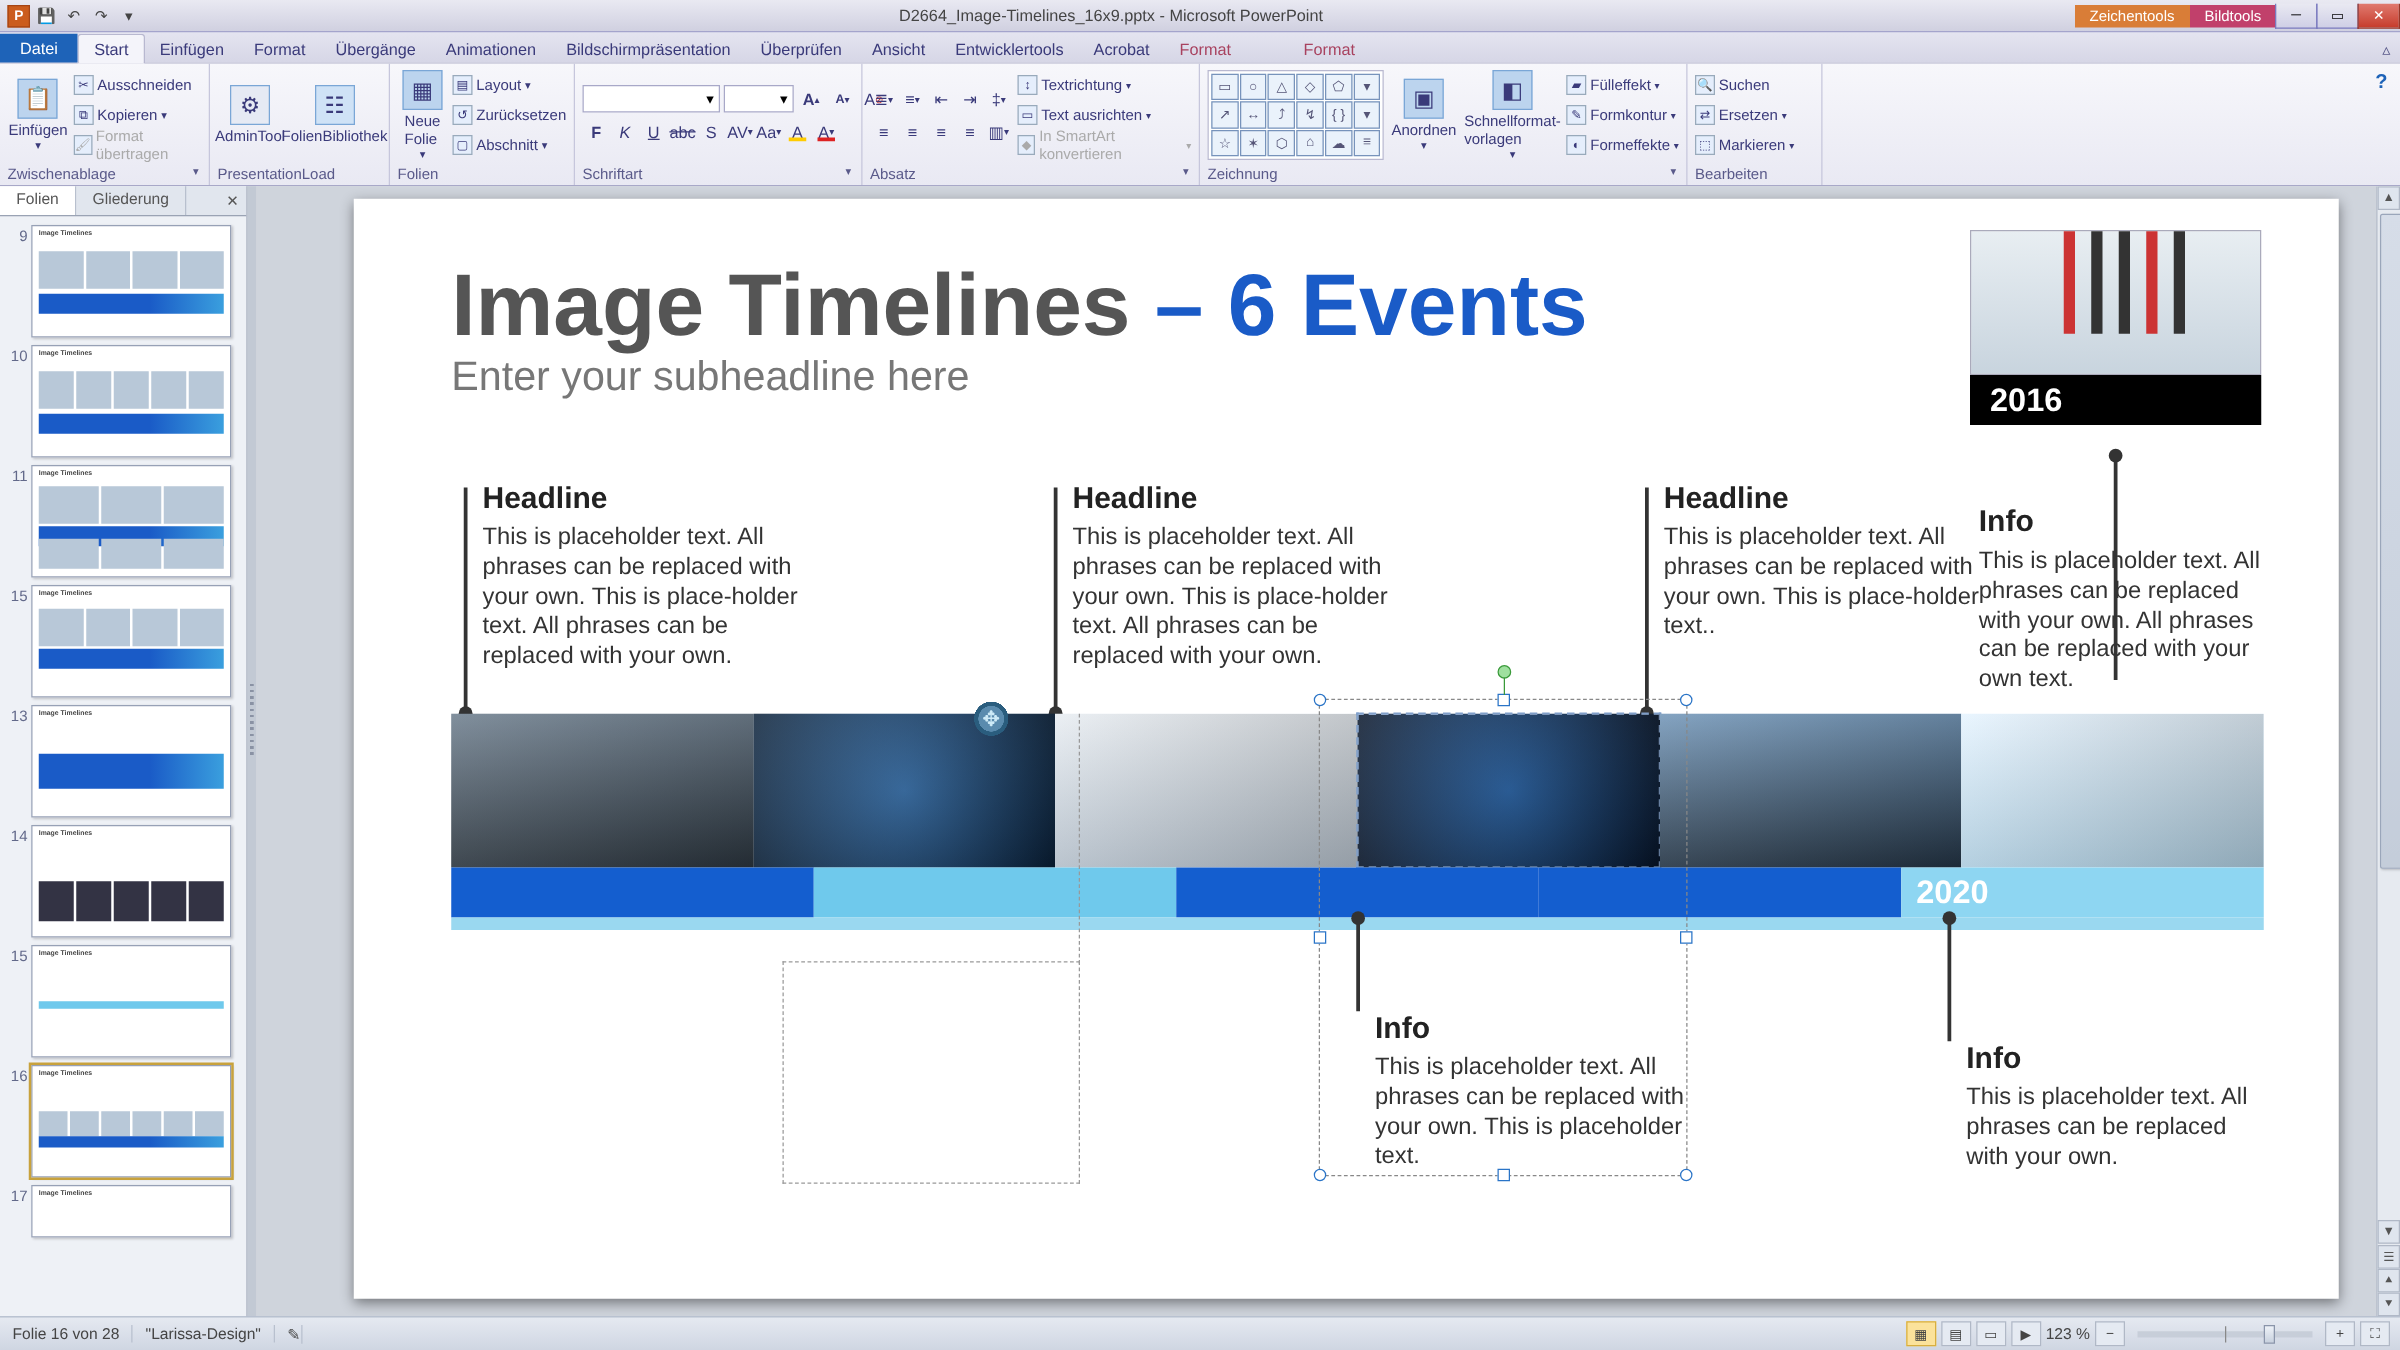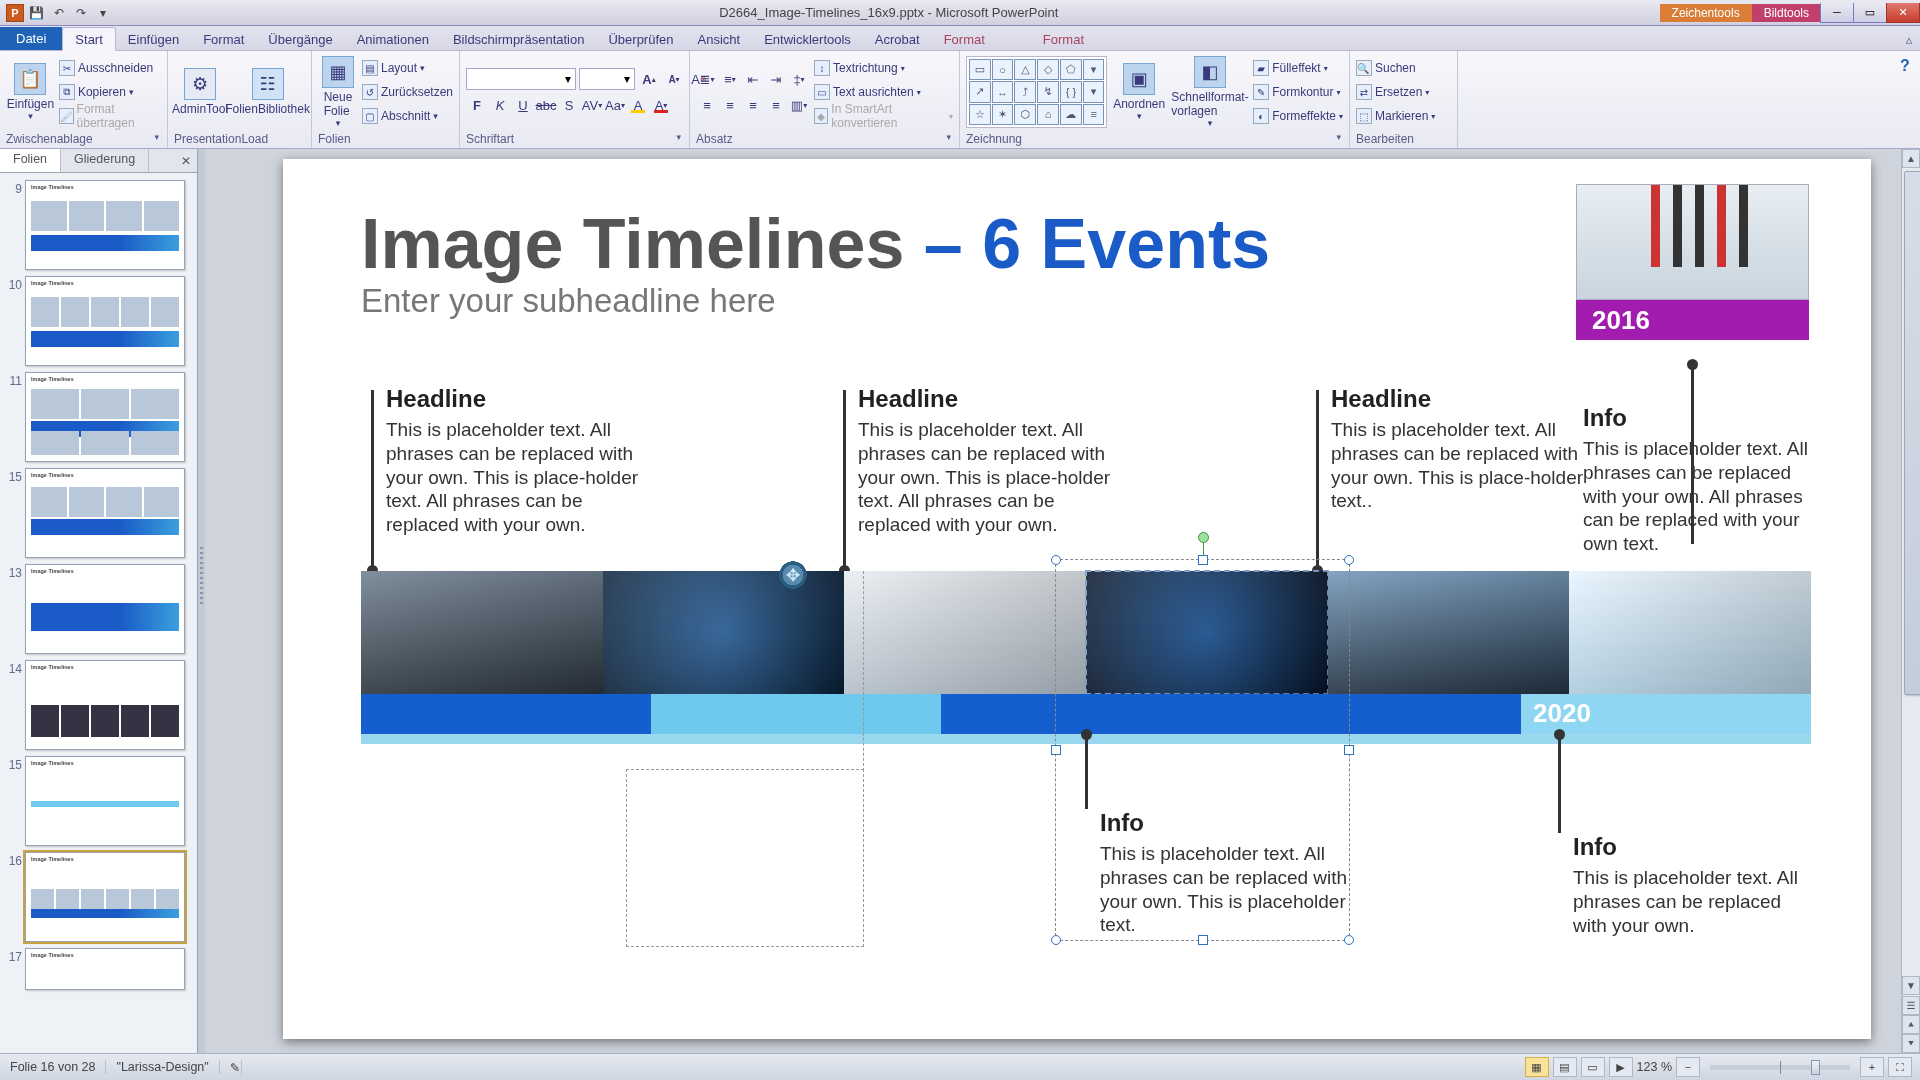--- a/index.html
+++ b/index.html
@@ -85,21 +85,21 @@
 .timg.t4{background:linear-gradient(#6f94b7,#26384a)}
 .timg.t5{background:linear-gradient(#e6f4ff,#bfe0f4)}
 .timeline-bar{position:absolute;left:78px;top:535px;right:60px;height:40px;display:flex}
 .tbar{flex:1;background:#145ecf;position:relative}
 .tbar.cyan{background:#6fc9ec}
 .tbar.light{background:#8ed6f2}
 .tbar .yr{position:absolute;left:12px;top:4px;font-size:26px;font-weight:700;color:#fff}
 .top-chip{position:absolute;right:62px;top:25px;width:233px}
 .top-chip .img{height:116px;background:linear-gradient(#e8eef2,#c8d4de);position:relative;border:1px solid #aab}
 .top-chip .img::before{content:"";position:absolute;left:32%;top:0;width:9px;height:72%;background:#c33;box-shadow:22px 0 #333,44px 0 #333,66px 0 #c33,88px 0 #333}
-.top-chip .bar{height:40px;background:#a21caf;color:#fff;display:flex;align-items:center;padding-left:16px;font-size:26px;font-weight:700}
+.top-chip .bar{height:40px;background:#000000;color:#fff;display:flex;align-items:center;padding-left:16px;font-size:26px;font-weight:700}
 .sel-box{position:absolute;border:1px dashed #888}
 .handle{position:absolute;width:10px;height:10px;background:#fff;border:1px solid #2a74c7;border-radius:50%}
 .handle.sq{border-radius:0}
 .rot-handle{position:absolute;width:11px;height:11px;border:1px solid #3a9a3a;background:#9fe09f;border-radius:50%}
 .drag-ghost{position:absolute;border:1px dashed #999;background:transparent}
 .move-cursor{position:absolute;width:32px;height:32px;border-radius:50%;background:radial-gradient(circle,#5a8bae 0 45%,#2a5d7e 46% 60%,transparent 61%);display:flex;align-items:center;justify-content:center}
 .move-cursor::before{content:"✥";color:#cdeaf7;font-size:17px}
 .scrollbar-v{position:absolute;right:0;top:0;bottom:0;width:19px;background:#e6eaf0;border-left:1px solid #b0b8c6}
 .scrollbar-v .thumb{position:absolute;left:2px;right:2px;top:6%;height:60%;background:linear-gradient(#d6dde8,#c4cdda);border:1px solid #9aa6ba;border-radius:2px}
 .scrollbar-v .arr{position:absolute;left:0;right:0;height:19px;display:flex;align-items:center;justify-content:center;font-size:10px;color:#555;background:#dfe5ee;border:1px solid #b0b8c6}

